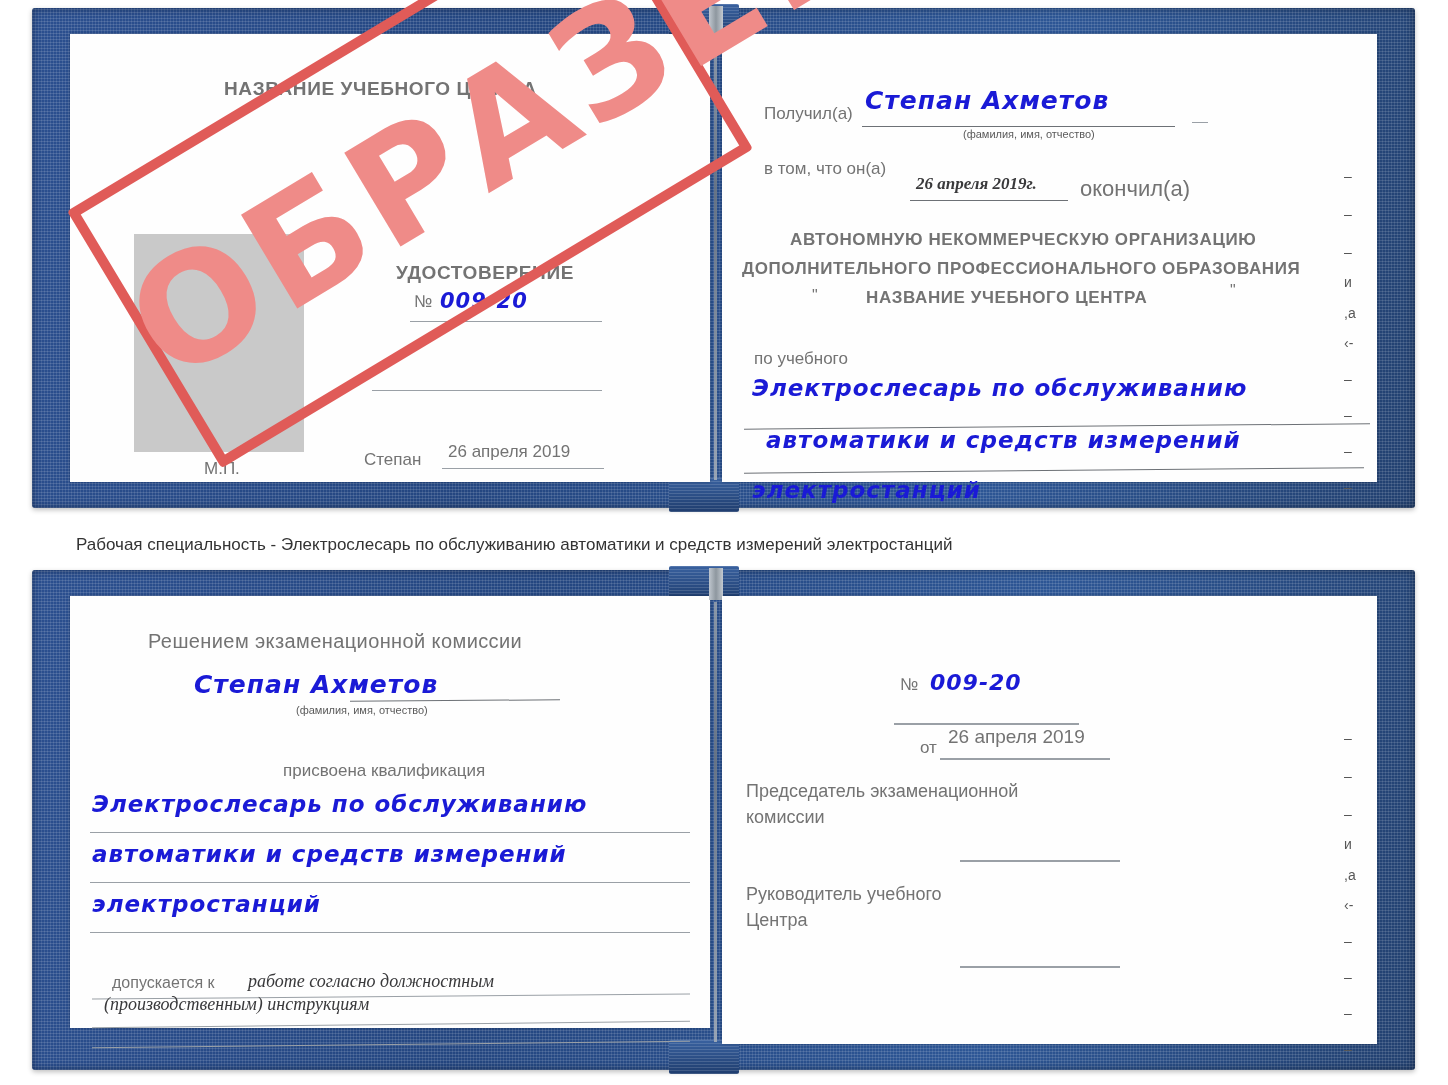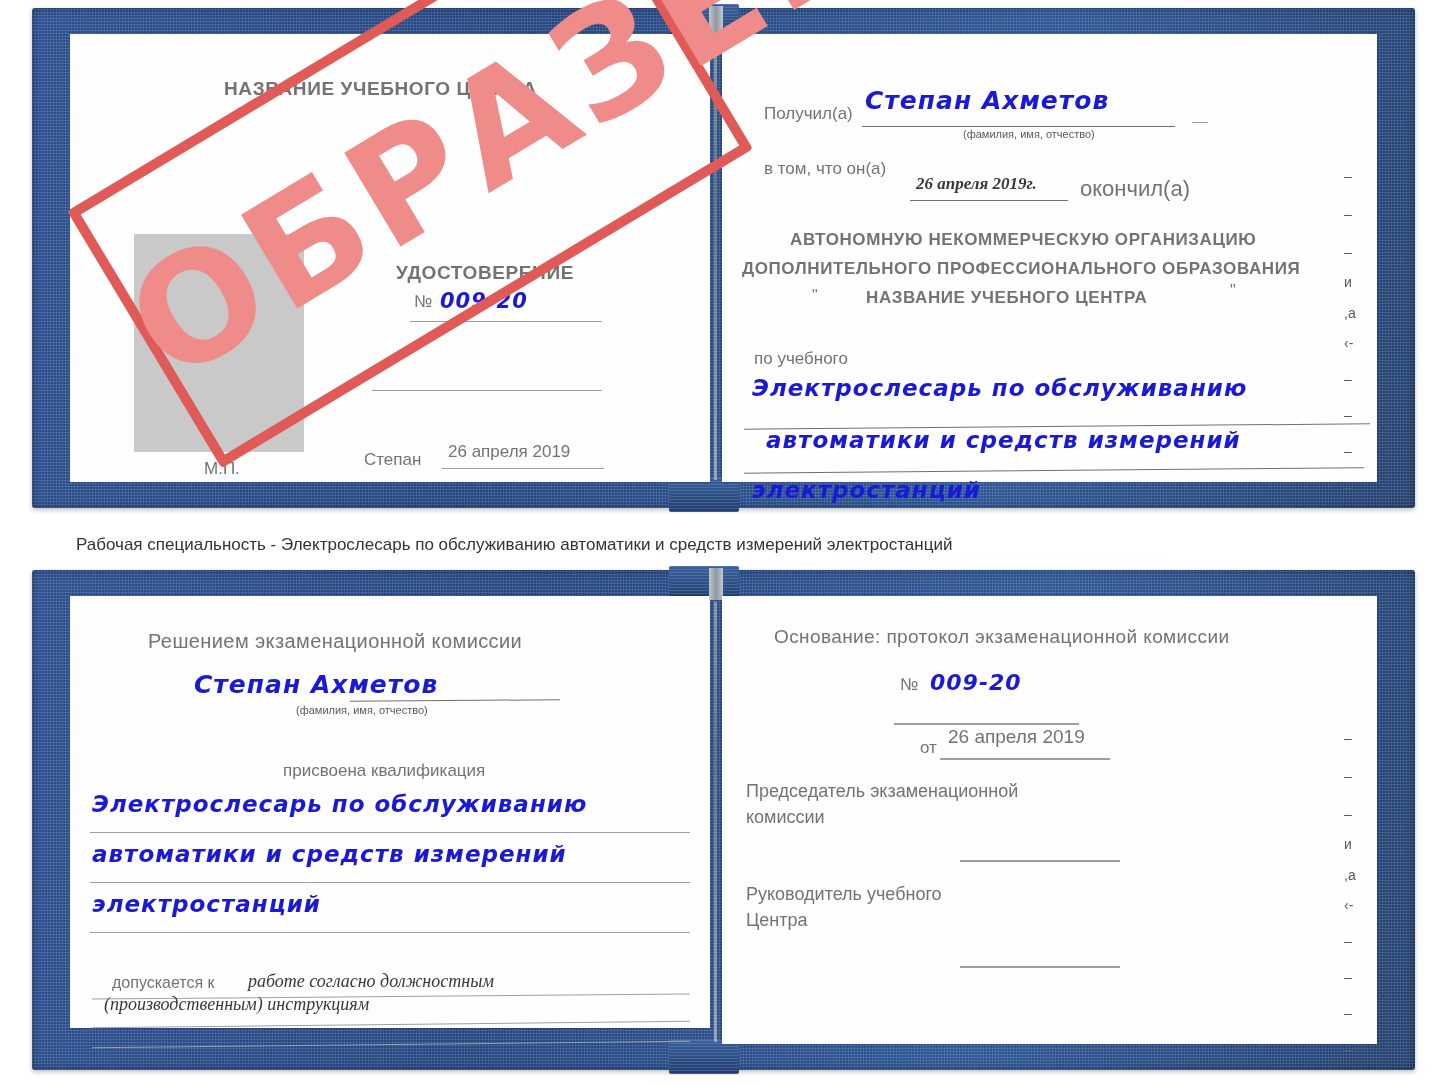--- a/index.html
+++ b/index.html
@@ -220,21 +220,20 @@
     <div class="t ital" style="left:34px;top:398px;font-size:18px;">(производственным) инструкциям</div>
     <div class="rule" style="left:22px;top:428px;width:598px;transform:rotate(-0.6deg);"></div>
     <div class="rule" style="left:22px;top:448px;width:598px;transform:rotate(-0.6deg);"></div>
   </div>
 
   <div class="spine" style="left:682px;top:32px;height:440px;"></div>
   <div class="spine-tab" style="left:677px;top:-2px;height:32px;"></div>
 
   <div class="page" style="left:690px;top:26px;width:655px;height:448px;">
 
-    <div class="t print" style="left:52px;top:30px;font-size:19px;letter-spacing:.4px;">Основание: протокол экзаменационной комиссии</div>
 
     <div class="t print" style="left:178px;top:79px;font-size:17px;">№</div>
     <div class="t hand" style="left:208px;top:74px;font-size:22px;">009-20</div>
     <div class="rule" style="left:172px;top:127px;width:185px;height:2px;"></div>
 
     <div class="t print" style="left:198px;top:142px;font-size:17px;">от</div>
     <div class="t print" style="left:226px;top:130px;font-size:19px;">26 апреля 2019</div>
     <div class="rule" style="left:218px;top:162px;width:170px;height:2px;"></div>
 
     <div class="t print" style="left:24px;top:185px;font-size:18px;">Председатель экзаменационной</div>

